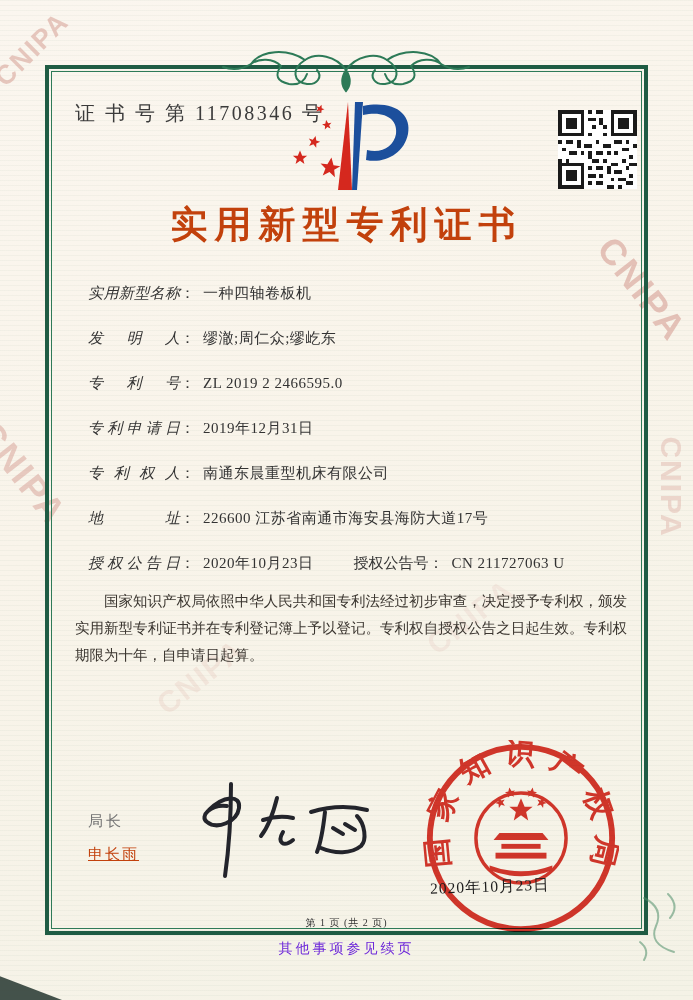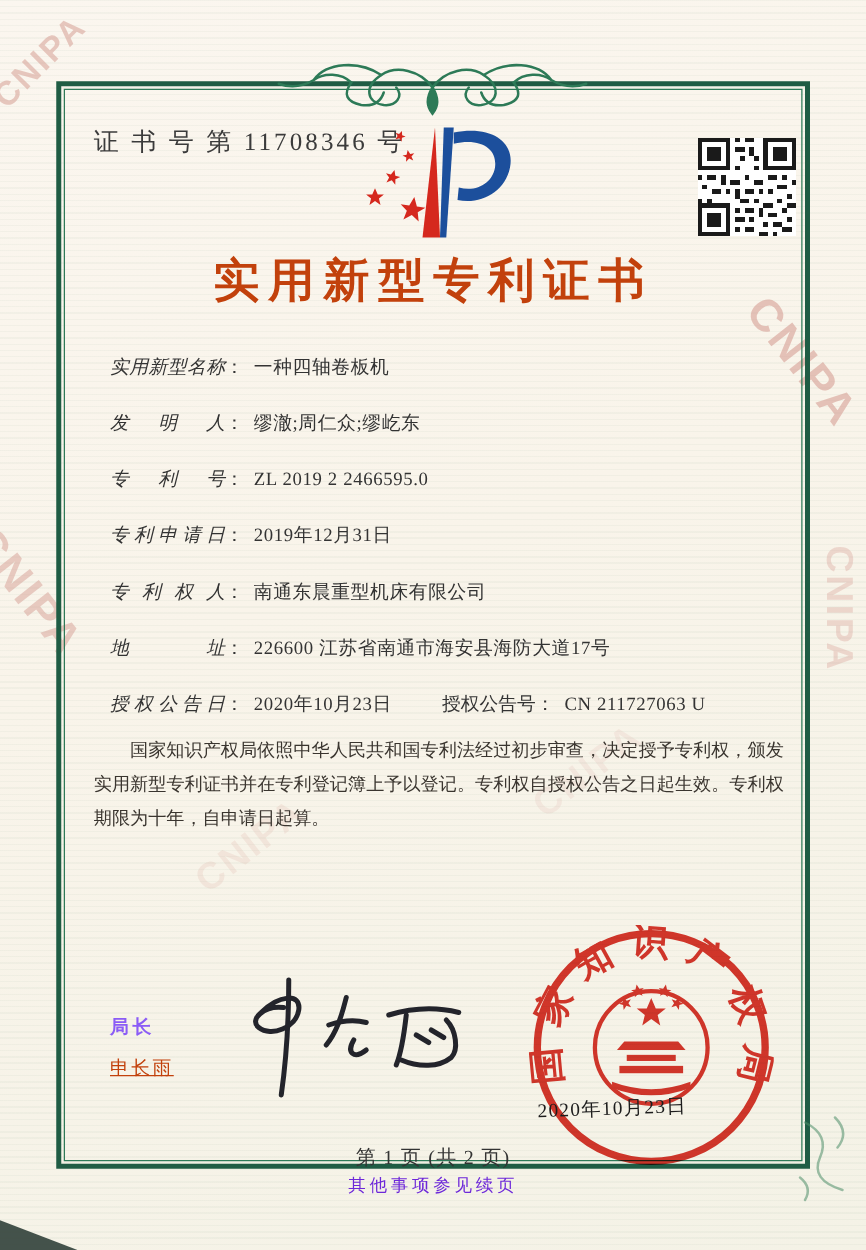--- a/index.html
+++ b/index.html
@@ -40,31 +40,31 @@
   .fcolon{display:inline-block;margin-right:8px;}
   .fvalue{letter-spacing:0.5px;}
   .gazette{margin-left:40px;text-align:center;}
   
   .body-text{
     position:absolute;left:75px;top:588px;right:66px;
     font-size:14.5px;line-height:27px;color:#3a352f;text-align:justify;
   }
   .body-text p{margin:0;text-indent:2em;}
   
-  .sig-role{position:absolute;left:88px;top:812px;font-size:15px;color:#8b5cf6;letter-spacing:3px;font-weight:bold;}
+  .sig-role{position:absolute;left:88px;top:812px;font-size:15px;color:#737373;letter-spacing:3px;}
   .sig-name{position:absolute;left:88px;top:845px;font-size:15px;color:#c2410c;letter-spacing:2px;text-decoration:underline;}
   .sig-svg{position:absolute;left:185px;top:776px;width:195px;height:108px;}
   
   .seal{position:absolute;left:423px;top:740px;width:196px;height:196px;opacity:0.93;mix-blend-mode:multiply;}
   .seal-date{
     position:absolute;left:430px;top:876px;width:160px;font-size:15.5px;color:#1d1d1d;
     letter-spacing:1px;transform:rotate(-2deg);white-space:nowrap;
   }
   
-  .page-num{position:absolute;left:0;top:916px;width:100%;text-align:center;font-size:16px;color:#333;letter-spacing:1px;}
+  .page-num{position:absolute;left:0;top:916px;width:100%;text-align:center;font-size:10px;color:#333;letter-spacing:1px;}
   .note{position:absolute;left:0;top:940px;width:100%;text-align:center;font-size:14px;color:#6d28d9;letter-spacing:3px;}
   .corner{
     position:absolute;left:0;bottom:0;width:62px;height:34px;background:#31403a;
     clip-path:polygon(0 100%,0 30%,100% 100%);opacity:0.9;
   }
   .squiggle{position:absolute;left:632px;top:890px;width:56px;height:74px;opacity:0.55;}
   .hiddefs{position:absolute;width:0;height:0;}
 </style>
 </head>
 <body>

